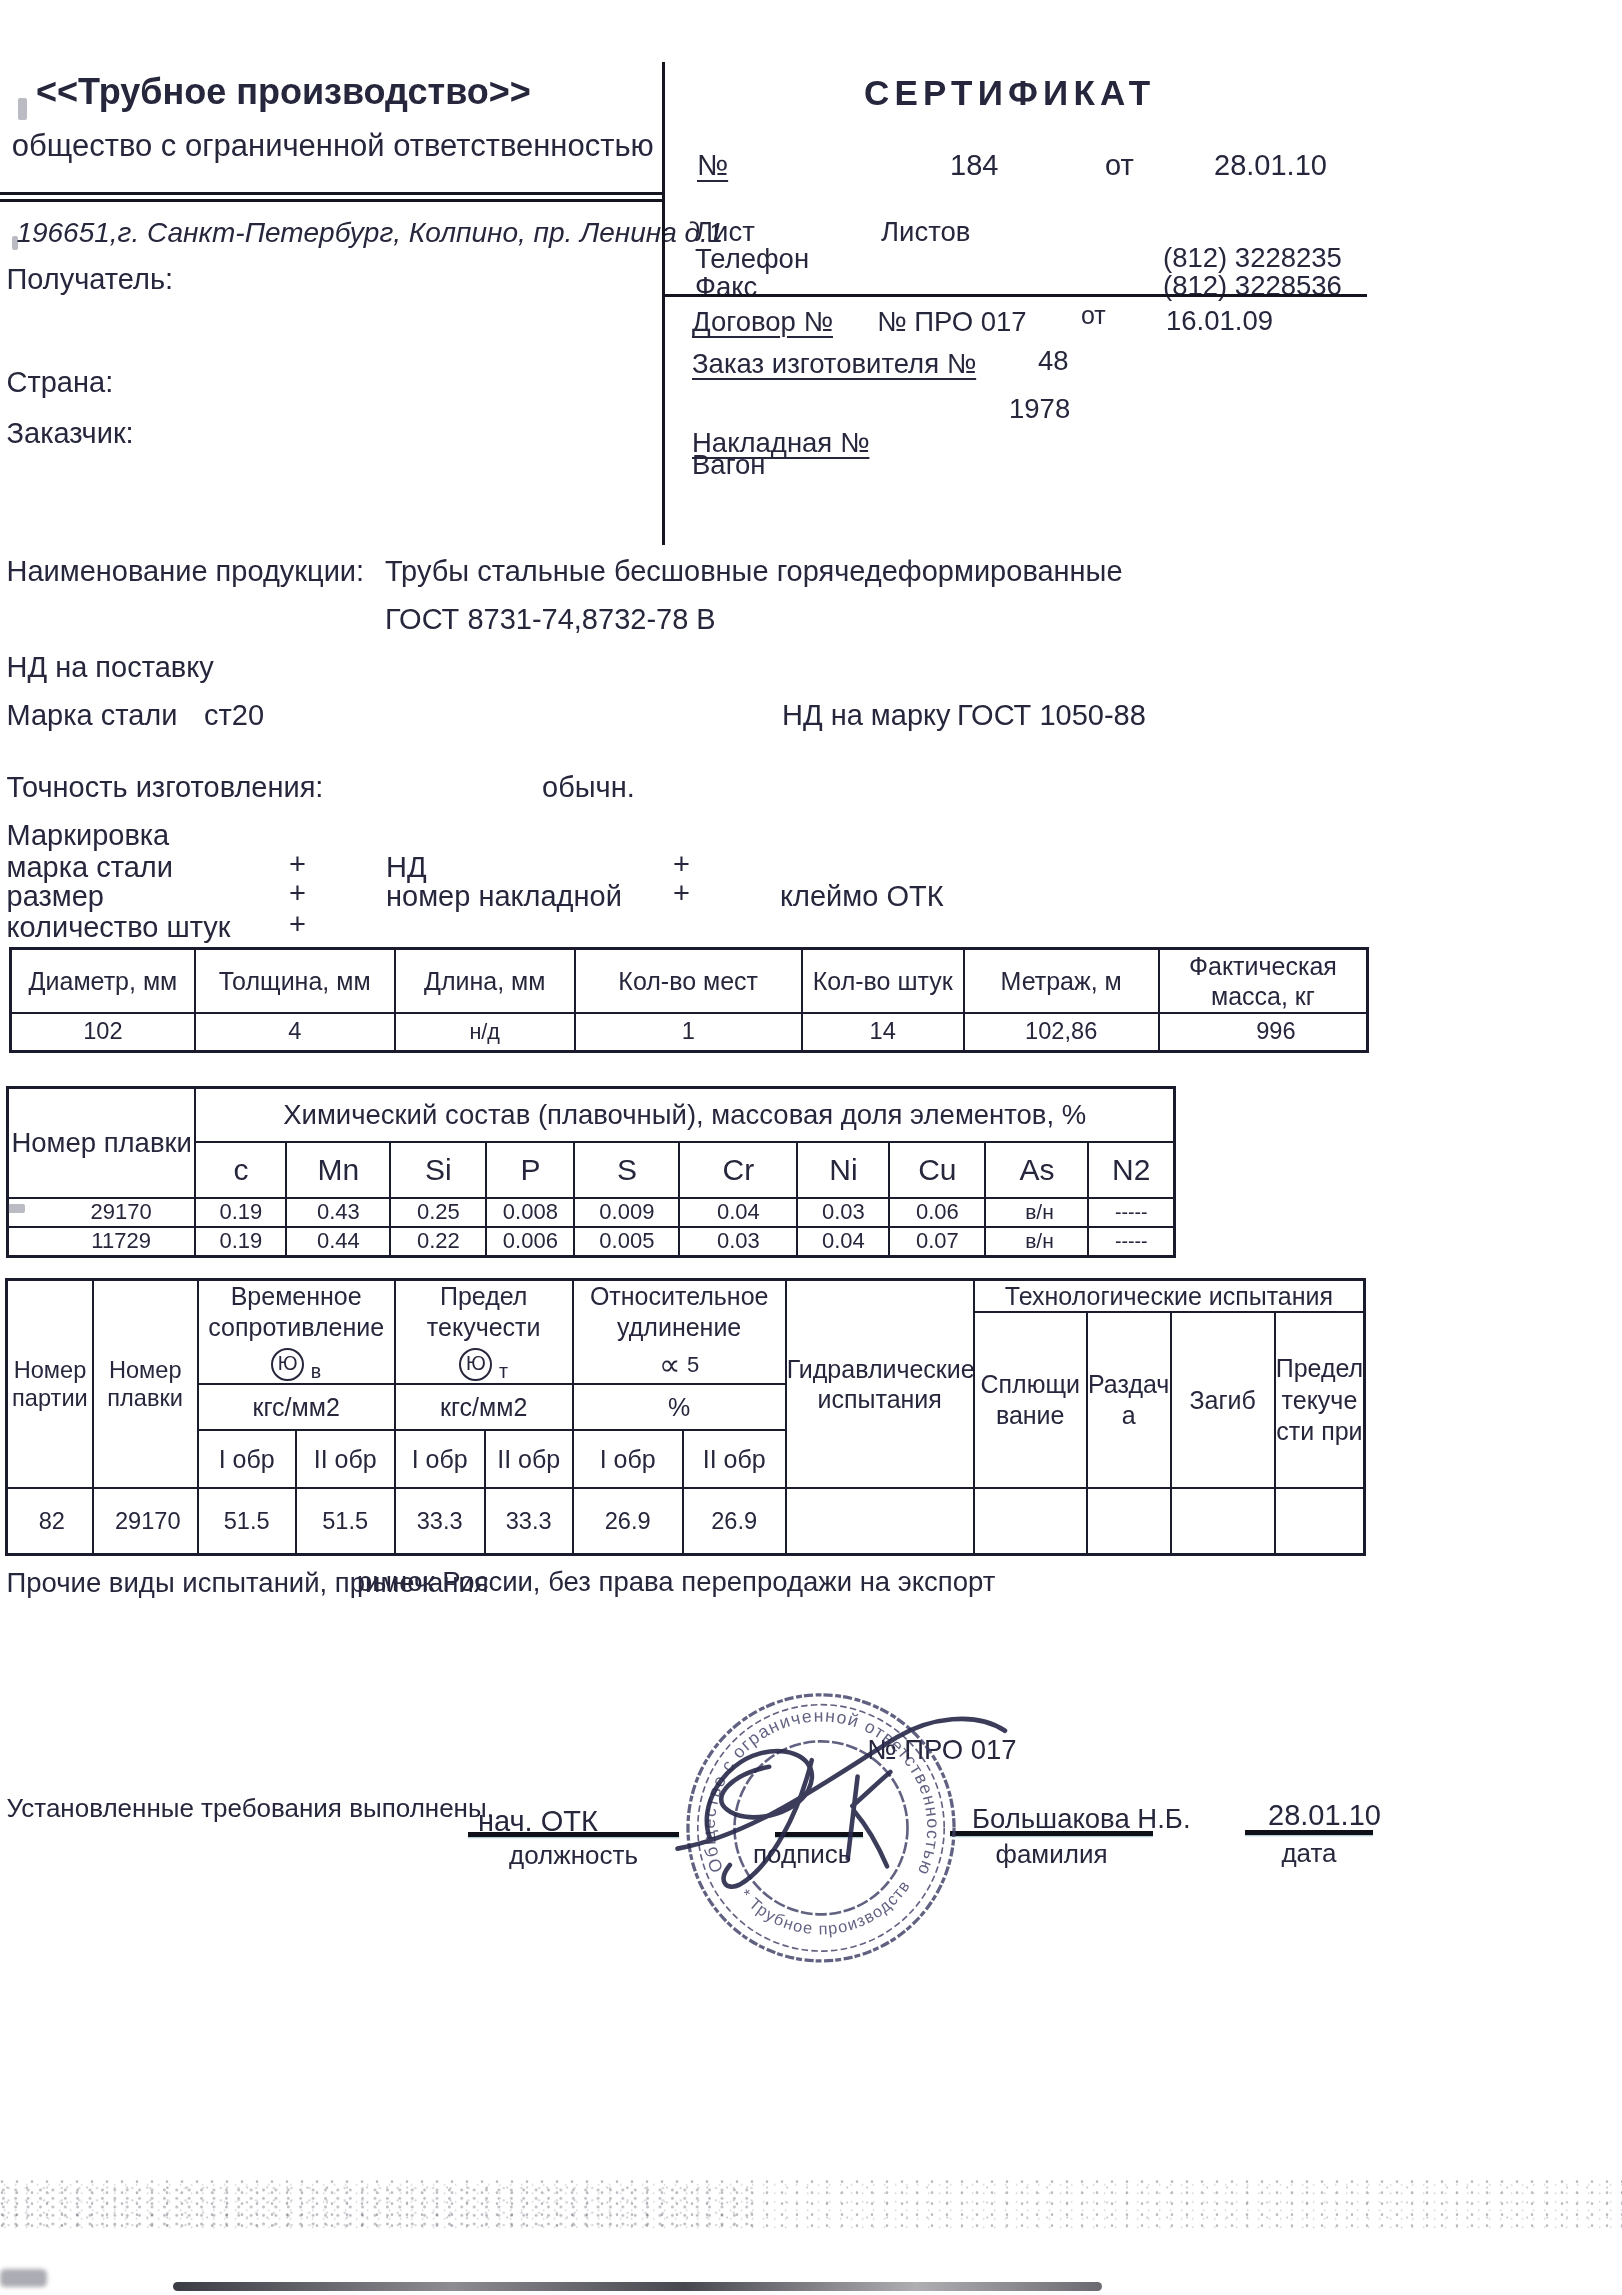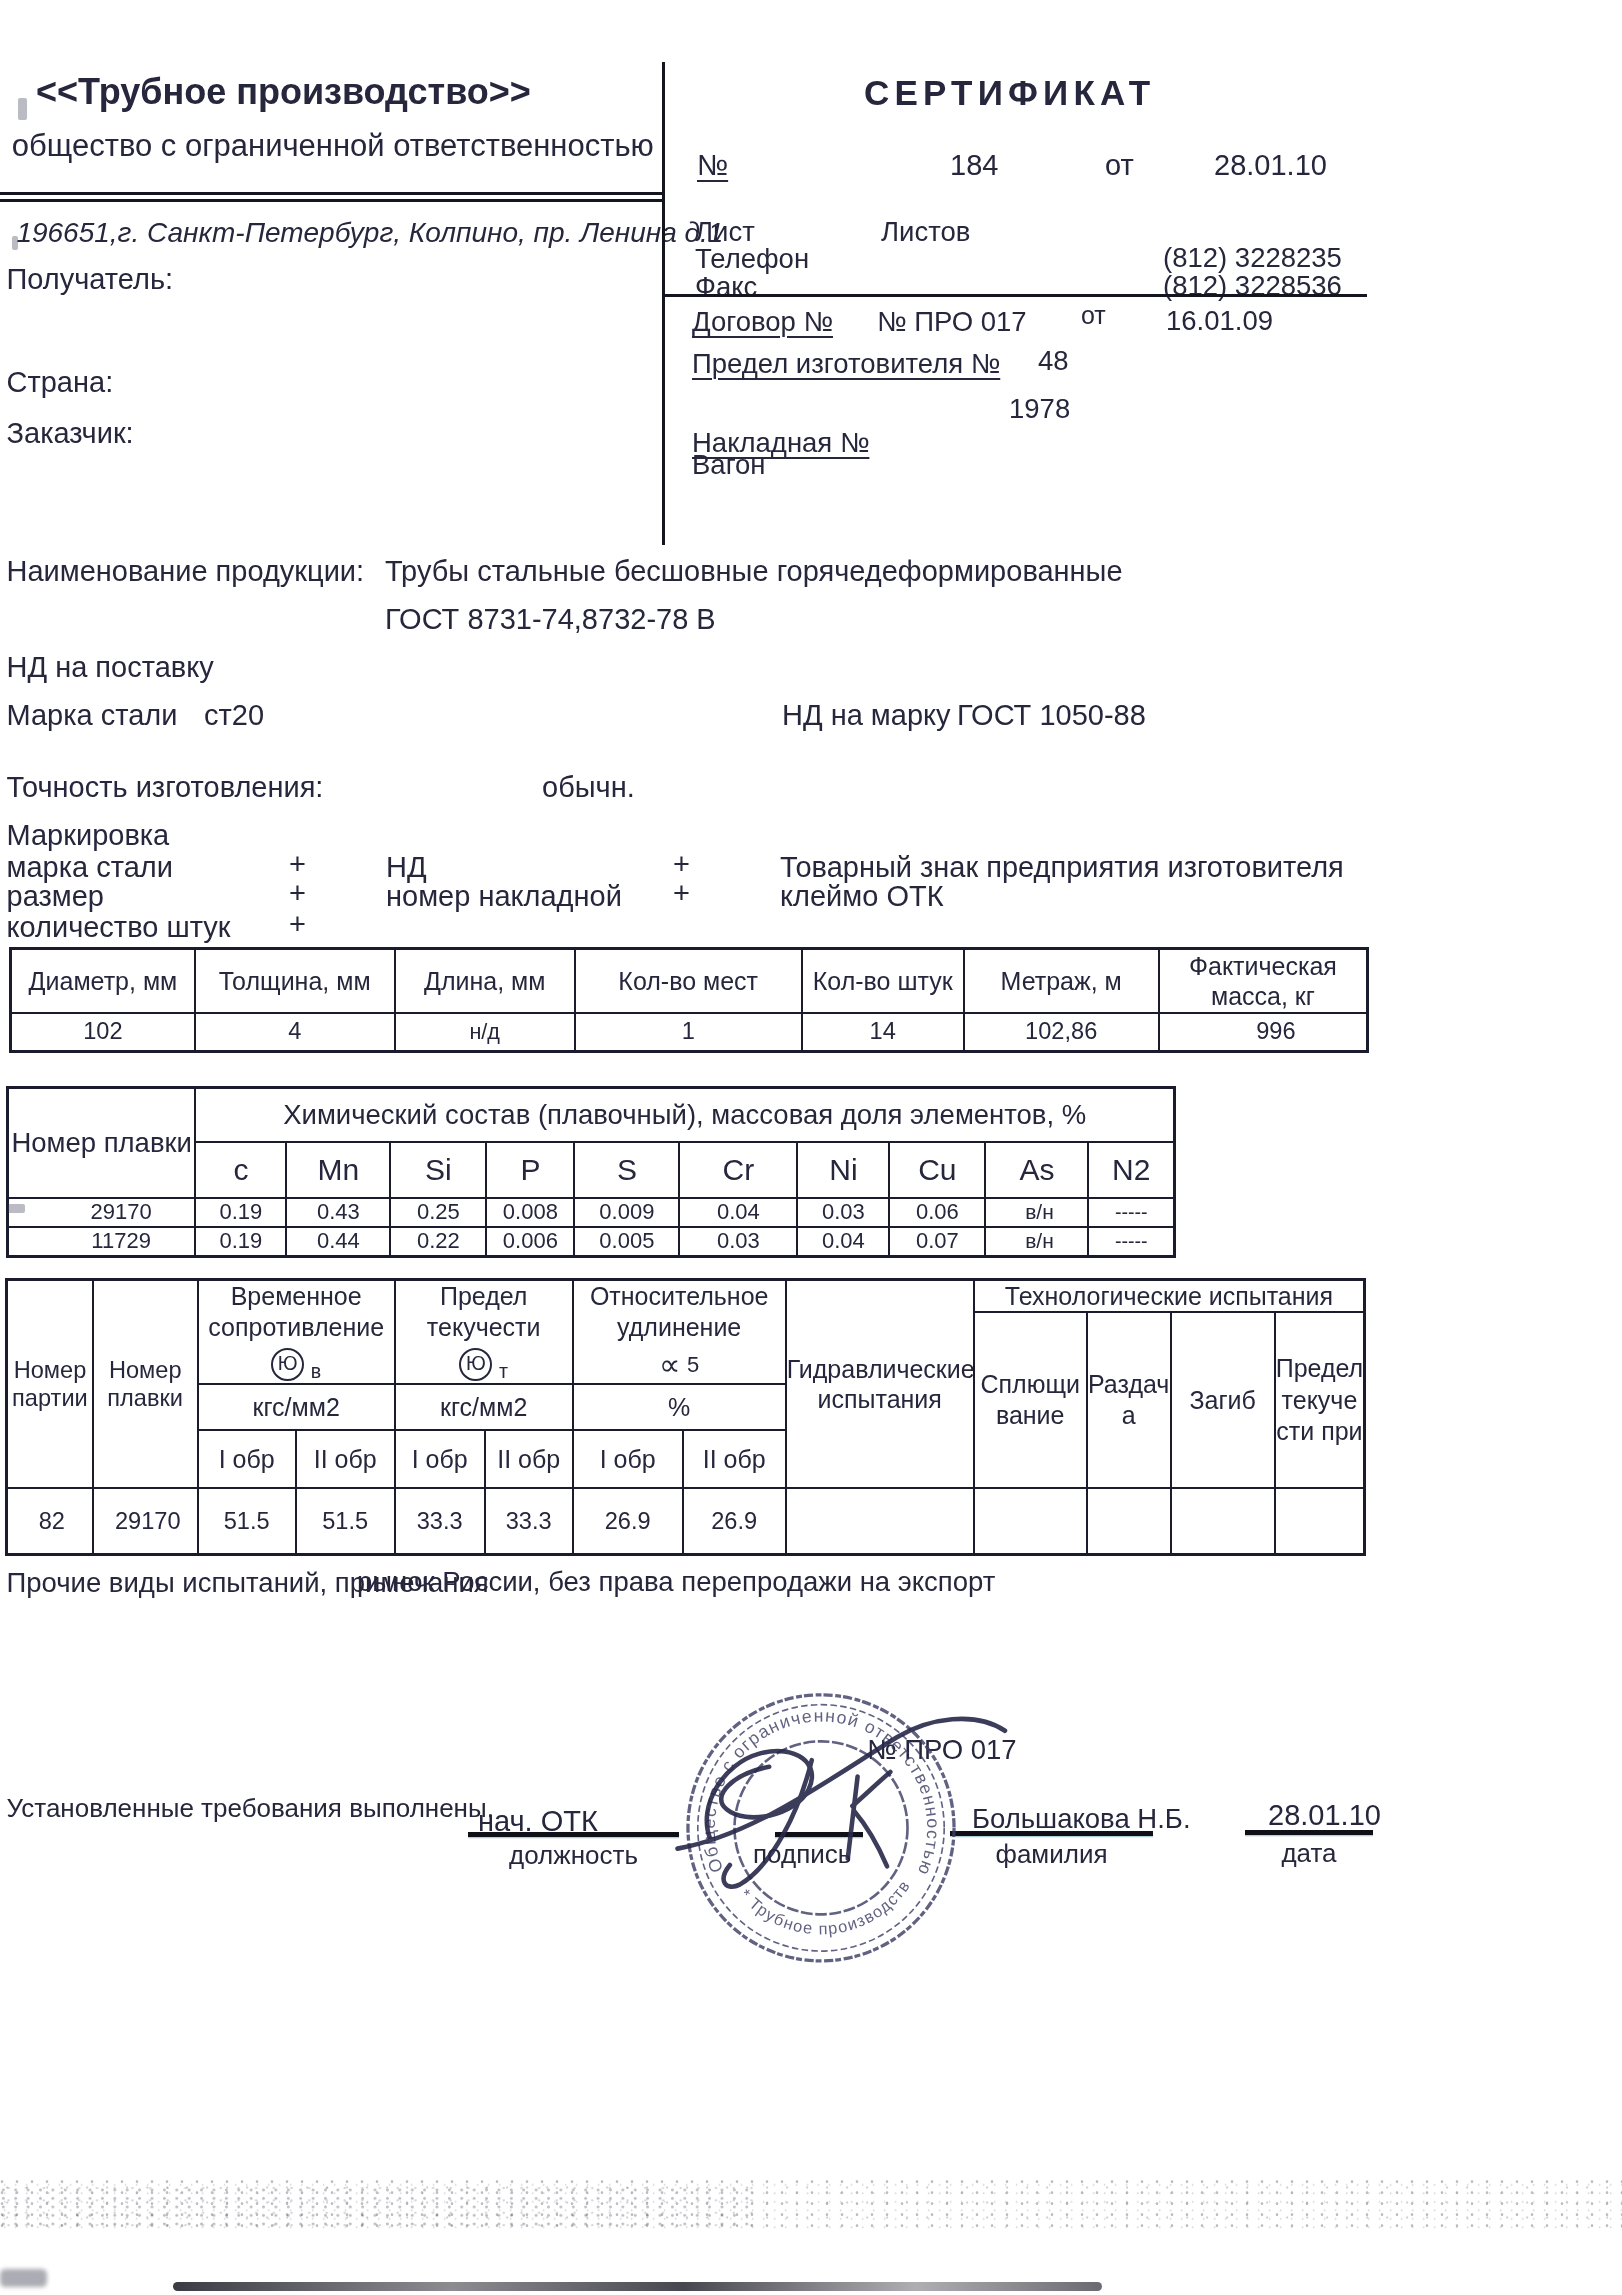--- a/index.html
+++ b/index.html
@@ -88,21 +88,21 @@
   <div class="abs tt" style="left:695px; top:271px;">Факс</div>
   <div class="abs tt" style="left:1163px; top:270px;">(812) 3228536</div>
 
   <div class="hline" style="left:662px; top:294px; width:705px; height:3.3px;"></div>
 
   <div class="abs tt ul" style="left:692px; top:306px;">Договор №</div>
   <div class="abs tt" style="left:877px; top:306px;">№ ПРО 017</div>
   <div class="abs" style="left:1081px; top:301px; font-size:25px;">от</div>
   <div class="abs tt" style="left:1166px; top:305px;">16.01.09</div>
 
-  <div class="abs tt ul" style="left:692px; top:348px;">Предел изготовителя №</div>
+  <div class="abs tt ul" style="left:692px; top:348px;">Заказ изготовителя №</div>
   <div class="abs tt" style="left:1038px; top:345px;">48</div>
 
   <div class="abs tt ul" style="left:692px; top:397px;margin-top:30px;">Накладная №</div>
   <div class="abs tt" style="left:1009px; top:393px;">1978</div>
 
   <div class="abs tt" style="left:692px; top:449px;">Вагон</div>
 
   <div class="abs t" style="left:6.5px; top:555px;">Наименование продукции:</div>
   <div class="abs t" style="left:385px; top:555px;">Трубы стальные бесшовные горячедеформированные</div>
   <div class="abs t" style="left:385px; top:603px;">ГОСТ 8731-74,8732-78 В</div>
@@ -114,21 +114,20 @@
   <div class="abs t" style="left:957px; top:699px;">ГОСТ  1050-88</div>
 
   <div class="abs t" style="left:6.5px; top:771px;">Точность изготовления:</div>
   <div class="abs t" style="left:542px; top:771px;">обычн.</div>
   <div class="abs t" style="left:6.5px; top:819px;">Маркировка</div>
 
   <div class="abs t" style="left:6.5px; top:851px;">марка стали</div>
   <div class="abs t" style="left:289px; top:848px;">+</div>
   <div class="abs t" style="left:386px; top:851px;">НД</div>
   <div class="abs t" style="left:673px; top:848px;">+</div>
-  <div class="abs t" style="left:780px; top:851px;">Товарный знак предприятия изготовителя</div>
 
   <div class="abs t" style="left:6.5px; top:880px;">размер</div>
   <div class="abs t" style="left:289px; top:877px;">+</div>
   <div class="abs t" style="left:386px; top:880px;">номер накладной</div>
   <div class="abs t" style="left:673px; top:877px;">+</div>
   <div class="abs t" style="left:780px; top:880px;">клеймо ОТК</div>
 
   <div class="abs t" style="left:6.5px; top:911px;">количество штук</div>
   <div class="abs t" style="left:289px; top:908px;">+</div>
 

